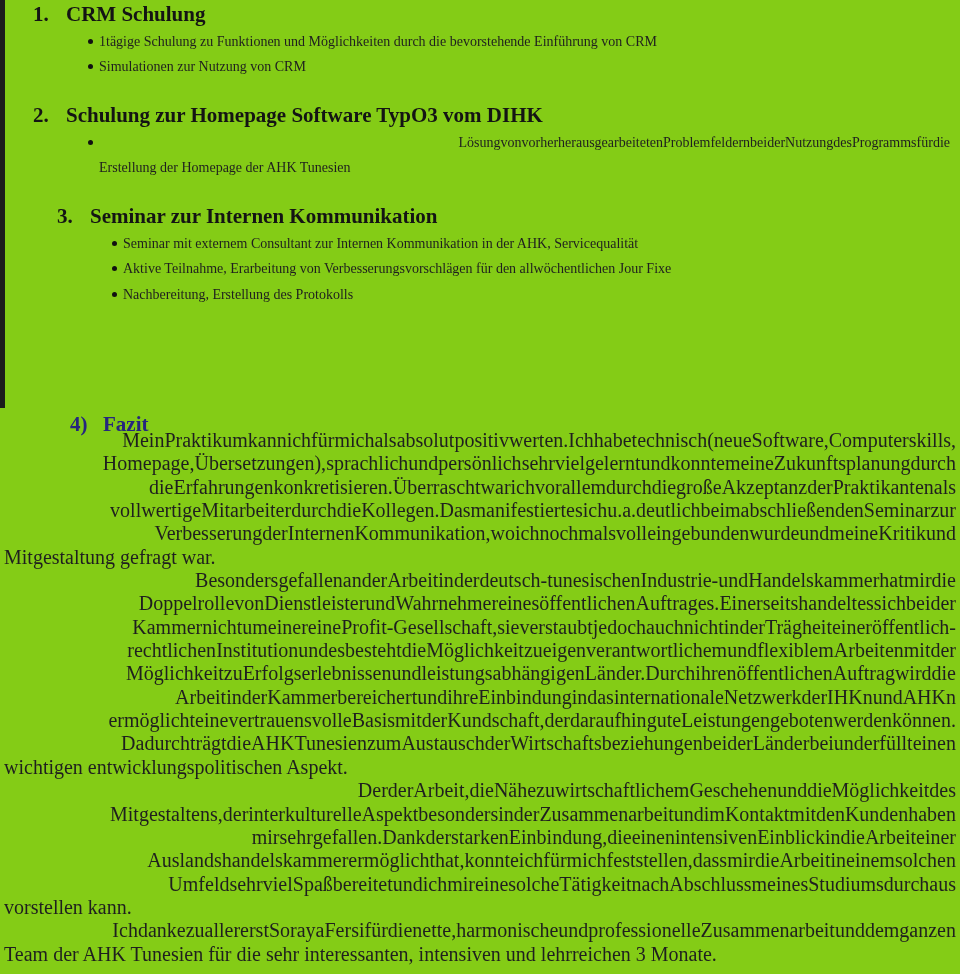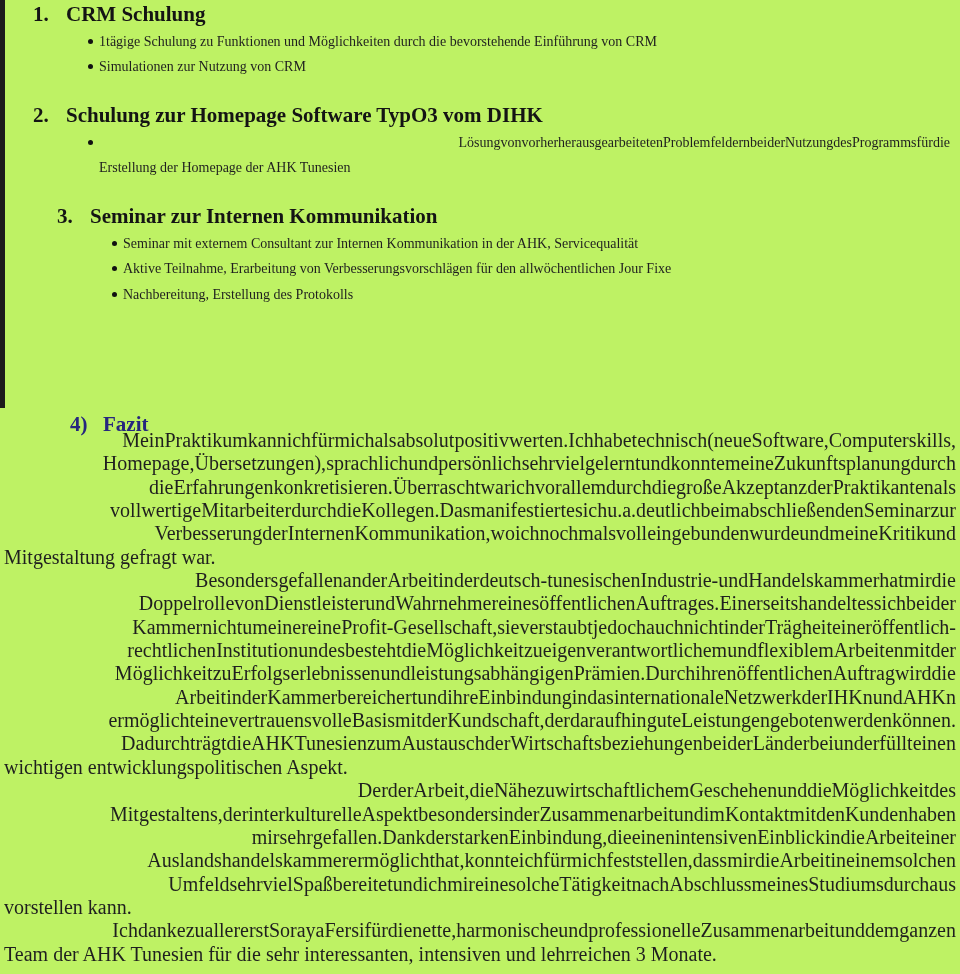--- a/index.html
+++ b/index.html
@@ -1,18 +1,18 @@
 <!DOCTYPE html>
 <html style="--fazit-color: #26267e;"><head>
 <meta charset="utf-8">
 <style>
   html,body{margin:0;padding:0;}
   .page{
     position:relative; width:960px; height:974px;
-    background:#bef264; overflow:hidden;
+    background:#84cc16; overflow:hidden;
     font-family:"Liberation Serif", serif;
     color:#1f1f1f;
   }
   .scan-strip{position:absolute; left:0; top:0; width:5px; height:408px; background:#1c1c1c;}
   .lists{position:absolute; left:33px; top:0; width:917px;}
   .section{position:absolute; left:0; width:917px;}
   .section:nth-child(1){top:2px;}
   .section:nth-child(2){top:103px;}
   .section:nth-child(3){top:204px;margin-left:24px;}
   .sec-heading{font-weight:bold; font-size:21px; line-height:25px; color:#141414; white-space:nowrap;}
@@ -248,21 +248,21 @@
         <span>Arbeiten</span>
         <span>mit</span>
         <span>der</span>
       </div>
       <div class="tline j">
         <span>Möglichkeit</span>
         <span>zu</span>
         <span>Erfolgserlebnissen</span>
         <span>und</span>
         <span>leistungsabhängigen</span>
-        <span>Prämien.</span>
+        <span>Länder.</span>
         <span>Durch</span>
         <span>ihren</span>
         <span>öffentlichen</span>
         <span>Auftrag</span>
         <span>wird</span>
         <span>die</span>
       </div>
       <div class="tline j">
         <span>Arbeit</span>
         <span>in</span>

